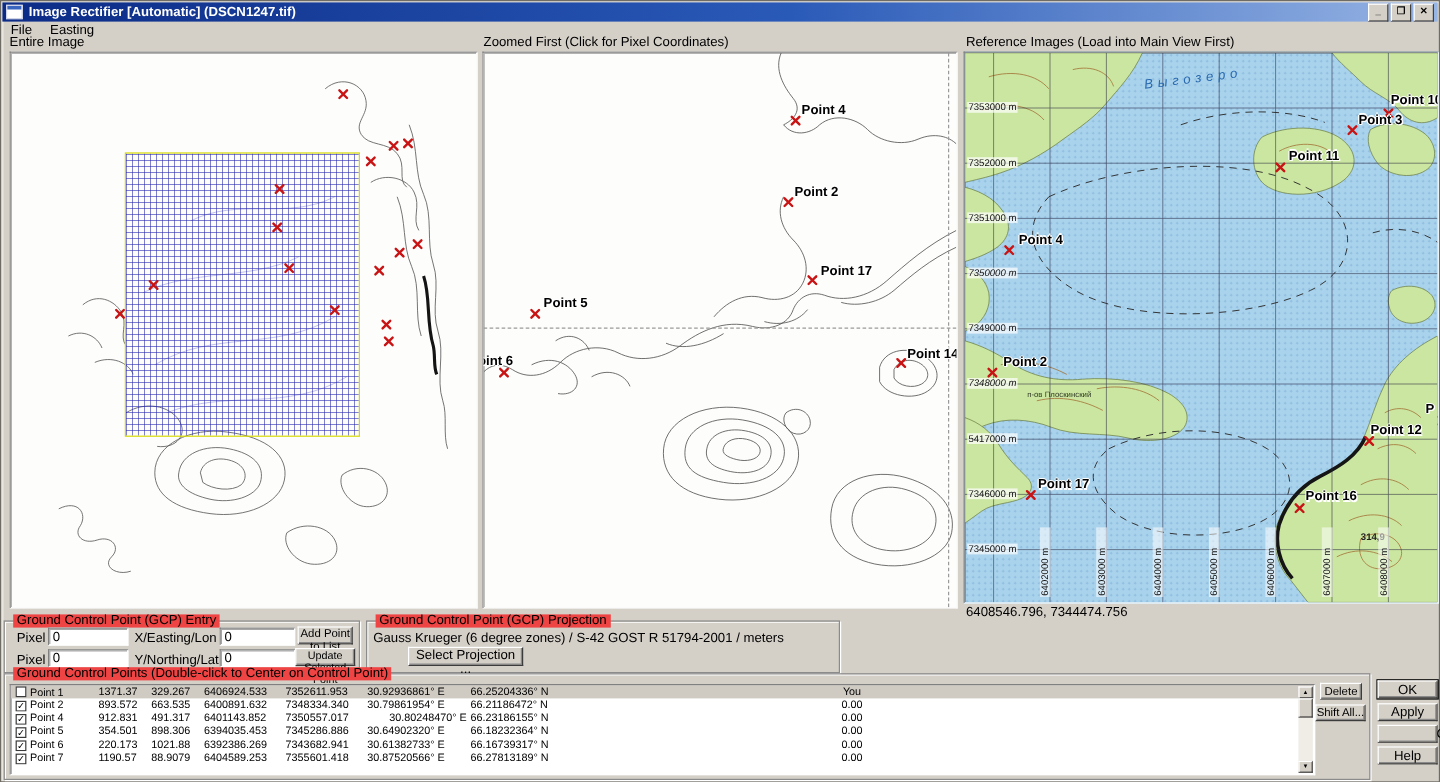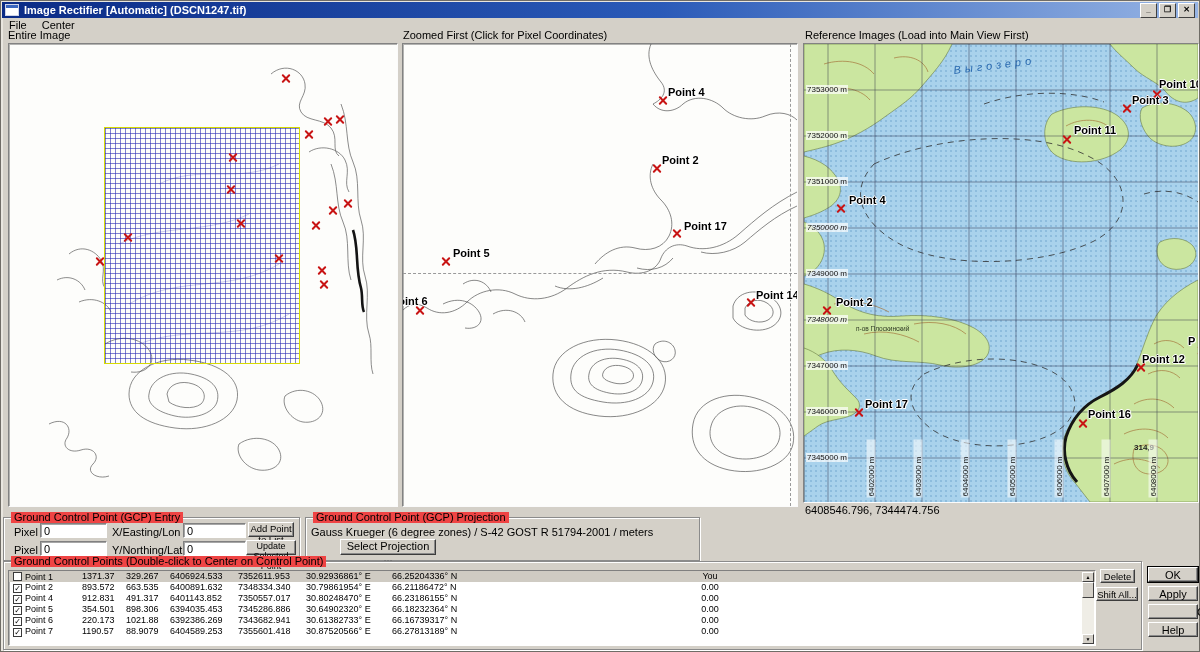--- a/index.html
+++ b/index.html
@@ -91,21 +91,21 @@
     <div class="title-text">Image Rectifier [Automatic] (DSCN1247.tif)</div>
     <div class="tb-btns">
         <span class="tb-btn">_</span>
         <span class="tb-btn">❐</span>
         <span class="tb-btn">✕</span>
       </div>
   </div>
 
   <div class="menubar">
       <span class="menu-item">File</span>
-      <span class="menu-item">Center</span>
+      <span class="menu-item">Easting</span>
     </div>
 
   <div class="panel-label" style="left:8px;top:29px">Entire Image</div>
   <div class="panel-label" style="left:403px;top:29px">Zoomed First (Click for Pixel Coordinates)</div>
   <div class="panel-label" style="left:805px;top:29px">Reference Images (Load into Main View First)</div>
 
   <div class="panel" style="left:8px;top:43px;width:388px;height:462px">
     <svg width="388" height="462" viewBox="0 0 388 462">
       <g fill="none" stroke="#5a5a5a" stroke-width="0.7">
         <path d="M262,30 C276,18 294,26 296,40 C298,52 286,58 292,68 C298,78 314,74 322,84 C330,94 322,106 330,112"></path>
@@ -316,21 +316,21 @@
           <text x="330" y="406" class="maplab-elev">314,9</text>
         </g>
     </svg>
     <div class="layer">
         <div class="gridlab" style="left: 2px; top: 41px;">7353000 m</div>
         <div class="gridlab" style="left: 2px; top: 87px;">7352000 m</div>
         <div class="gridlab" style="left: 2px; top: 133px;">7351000 m</div>
         <div class="gridlab" style="left: 2px; top: 179px; font-style: italic;">7350000 m</div>
         <div class="gridlab" style="left: 2px; top: 225px;">7349000 m</div>
         <div class="gridlab" style="left: 2px; top: 271px; font-style: italic;">7348000 m</div>
-        <div class="gridlab" style="left: 2px; top: 317px;">7347000 m</div>
+        <div class="gridlab" style="left: 2px; top: 317px;">5417000 m</div>
         <div class="gridlab" style="left: 2px; top: 363px;">7346000 m</div>
         <div class="gridlab" style="left: 2px; top: 409px;">7345000 m</div>
         <div class="gridlab rot" style="left: 38px; top: 420px; width: 56px;">6402000 m</div>
         <div class="gridlab rot" style="left: 85px; top: 420px; width: 56px;">6403000 m</div>
         <div class="gridlab rot" style="left: 132px; top: 420px; width: 56px;">6404000 m</div>
         <div class="gridlab rot" style="left: 179px; top: 420px; width: 56px;">6405000 m</div>
         <div class="gridlab rot" style="left: 226px; top: 420px; width: 56px;">6406000 m</div>
         <div class="gridlab rot" style="left: 273px; top: 420px; width: 56px;">6407000 m</div>
         <div class="gridlab rot" style="left: 320px; top: 420px; width: 56px;">6408000 m</div>
       </div>
@@ -428,21 +428,21 @@
           <div class="lv-cell" style="width: 86px;">30.79861954° E</div>
           <div class="lv-cell" style="width: 76px;">66.21186472° N</div>
           <div class="lv-cell err" style="width: 490px;">0.00</div>
         </div>
         <div class="lv-row">
           <div class="lv-cell" style="width: 70px;"><span class="cb">✓</span><span>Point 4</span></div>
           <div class="lv-cell" style="width: 44px;">912.831</div>
           <div class="lv-cell" style="width: 44px;">491.317</div>
           <div class="lv-cell" style="width: 68px;">6401143.852</div>
           <div class="lv-cell" style="width: 68px;">7350557.017</div>
-          <div class="lv-cell" style="width: 86px;">30.80248470° E</div>
+          <div class="lv-cell" style="width: 86px; text-align: right;">30.80248470° E</div>
           <div class="lv-cell" style="width: 76px;">66.23186155° N</div>
           <div class="lv-cell err" style="width: 490px;">0.00</div>
         </div>
         <div class="lv-row">
           <div class="lv-cell" style="width: 70px;"><span class="cb">✓</span><span>Point 5</span></div>
           <div class="lv-cell" style="width: 44px;">354.501</div>
           <div class="lv-cell" style="width: 44px;">898.306</div>
           <div class="lv-cell" style="width: 68px;">6394035.453</div>
           <div class="lv-cell" style="width: 68px;">7345286.886</div>
           <div class="lv-cell" style="width: 86px;">30.64902320° E</div>

